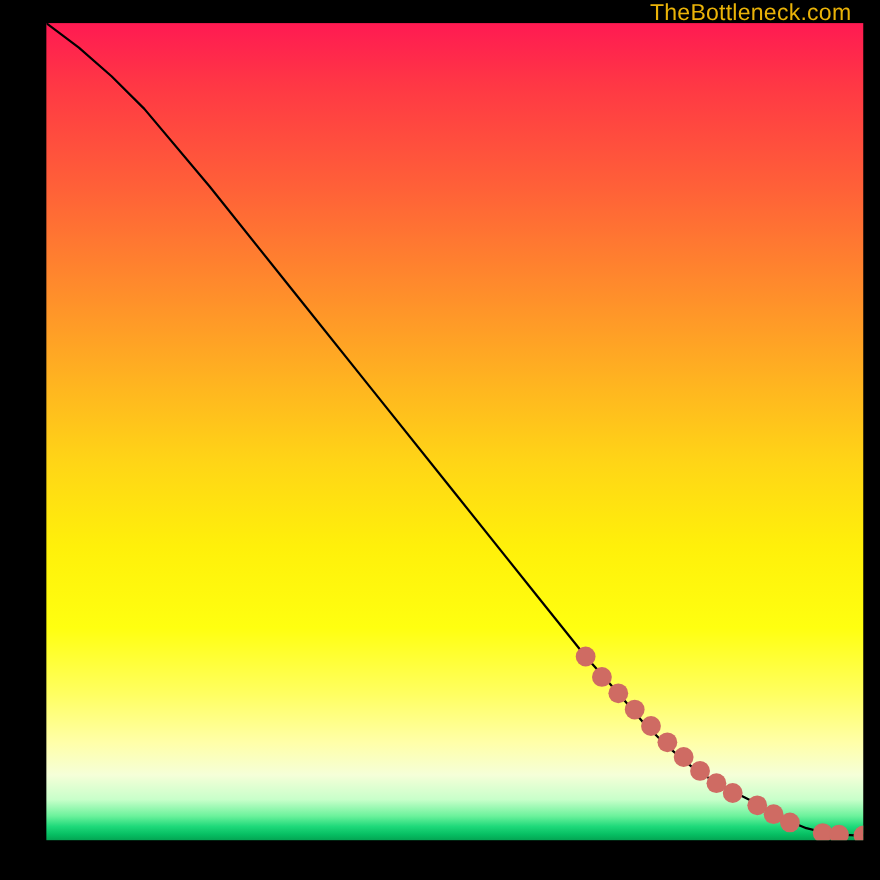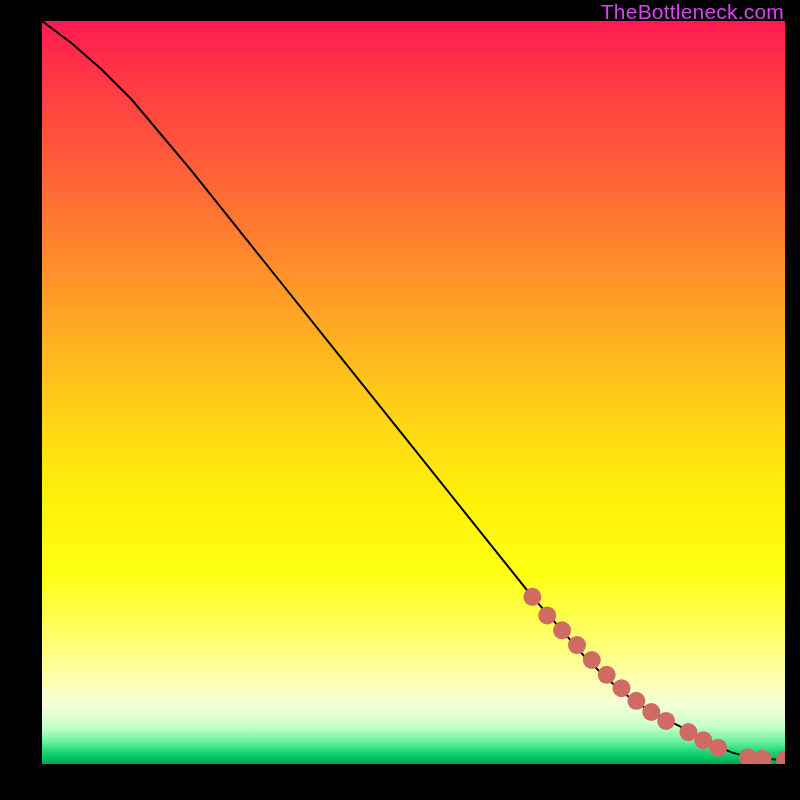--- a/index.html
+++ b/index.html
@@ -43,22 +43,22 @@
       #c8ffca 95%,
       #6cf29c 97%,
       #1ed97a 98.3%,
       #06be62 99.3%,
       #04a352 100%
     );
   }
   .watermark {
     position: absolute;
     top: 0px;
-    right: 16px;
-    color: #d946ef;
+    right: 26px;
+    color: #eab308;
     font-size: 21px;
     font-weight: 500;
     letter-spacing: 0.2px;
     user-select: none;
   }
   svg.overlay {
     position: absolute;
     inset: 0;
   }
 </style>

